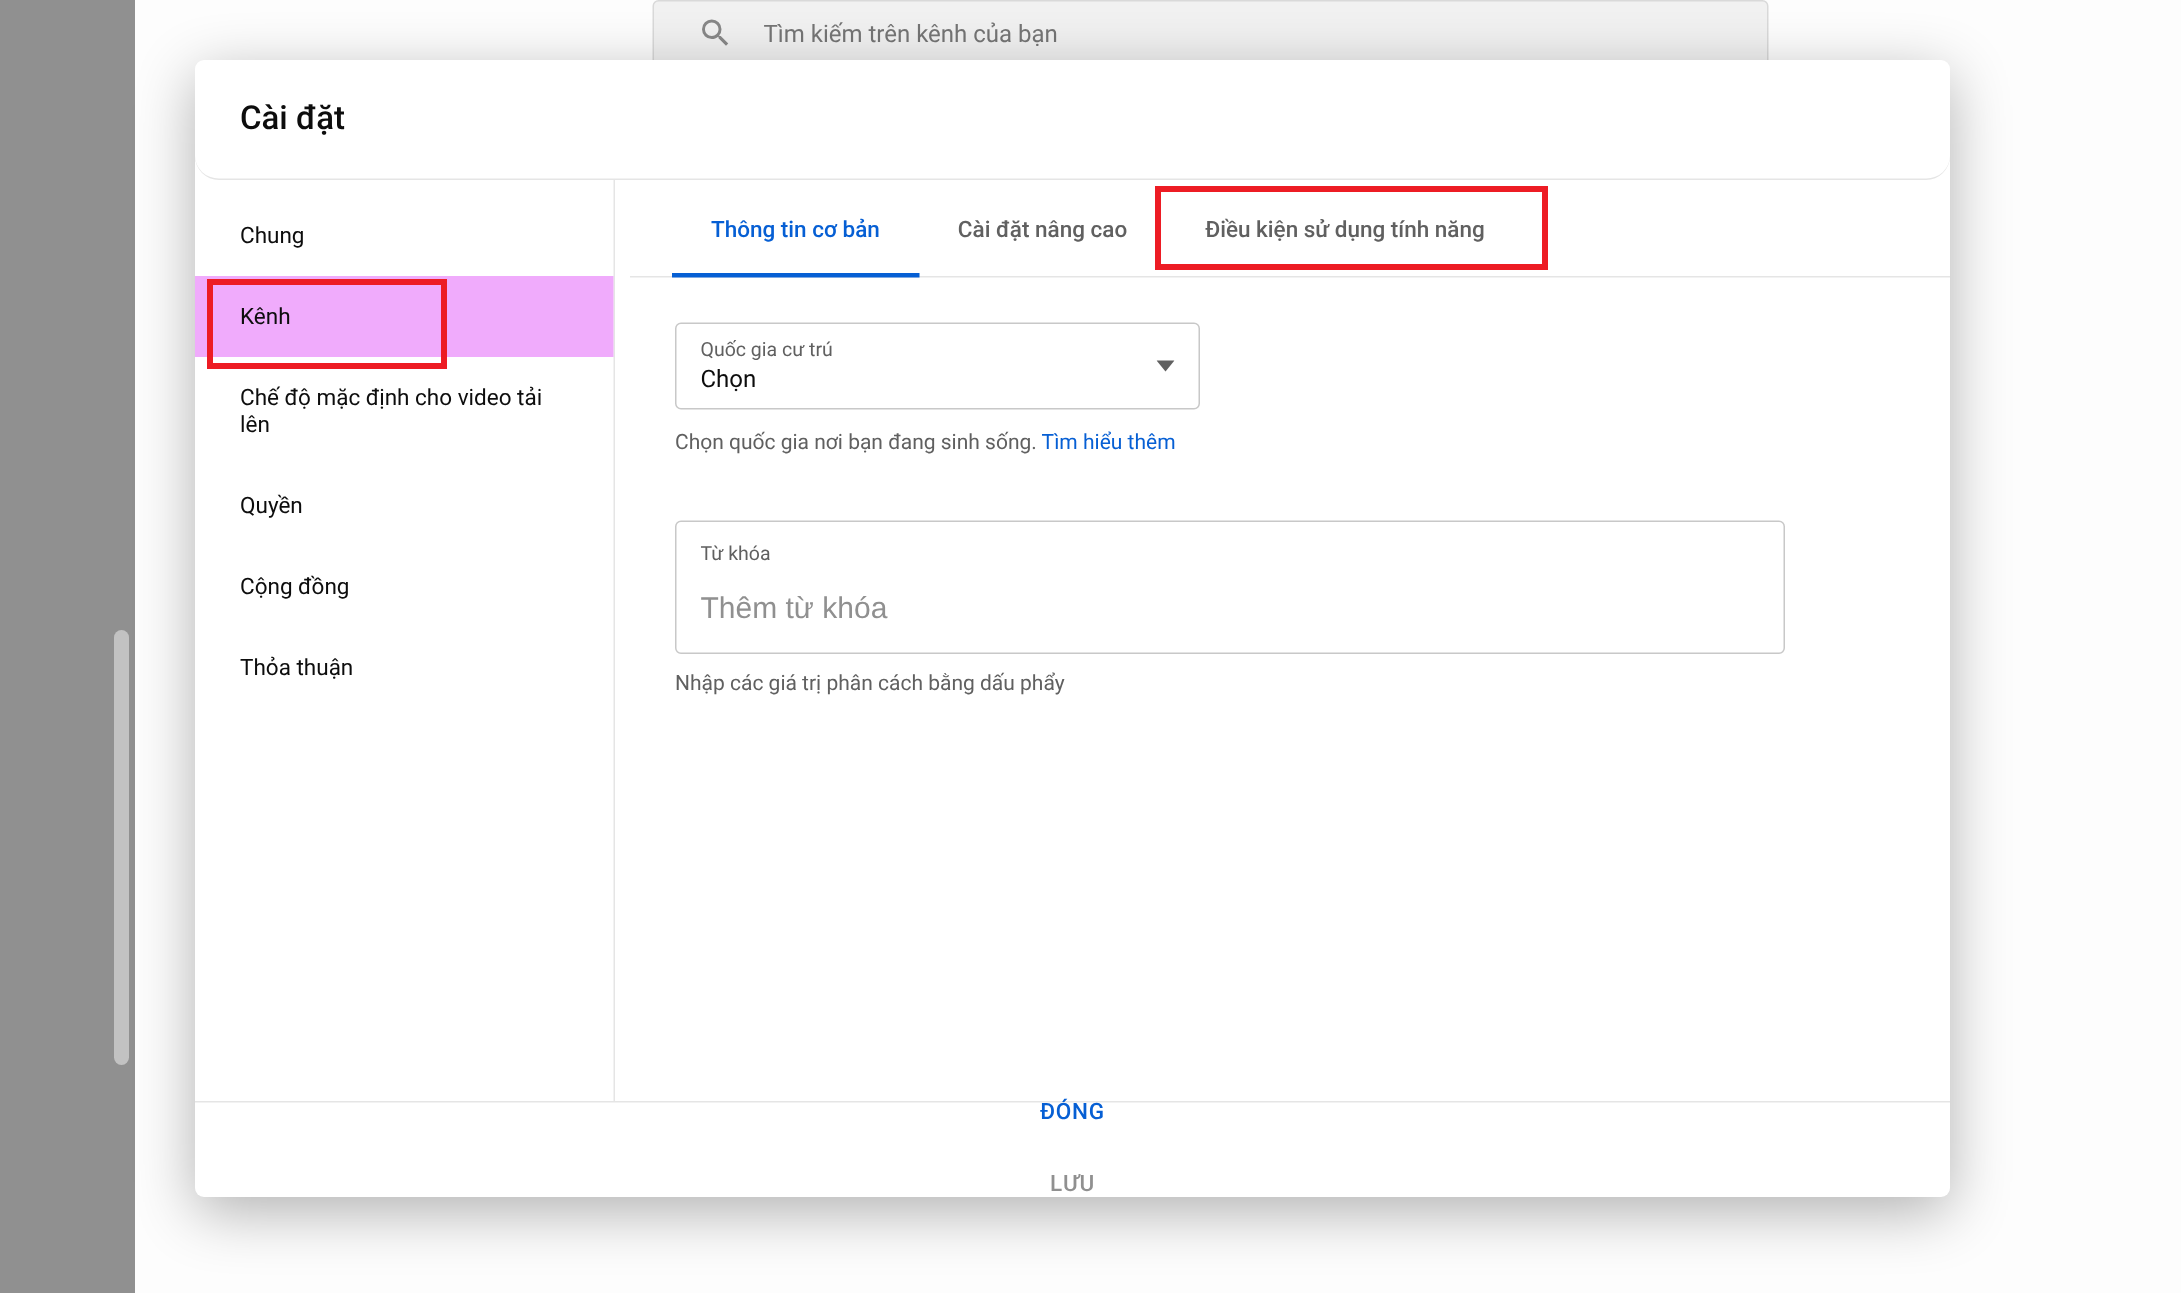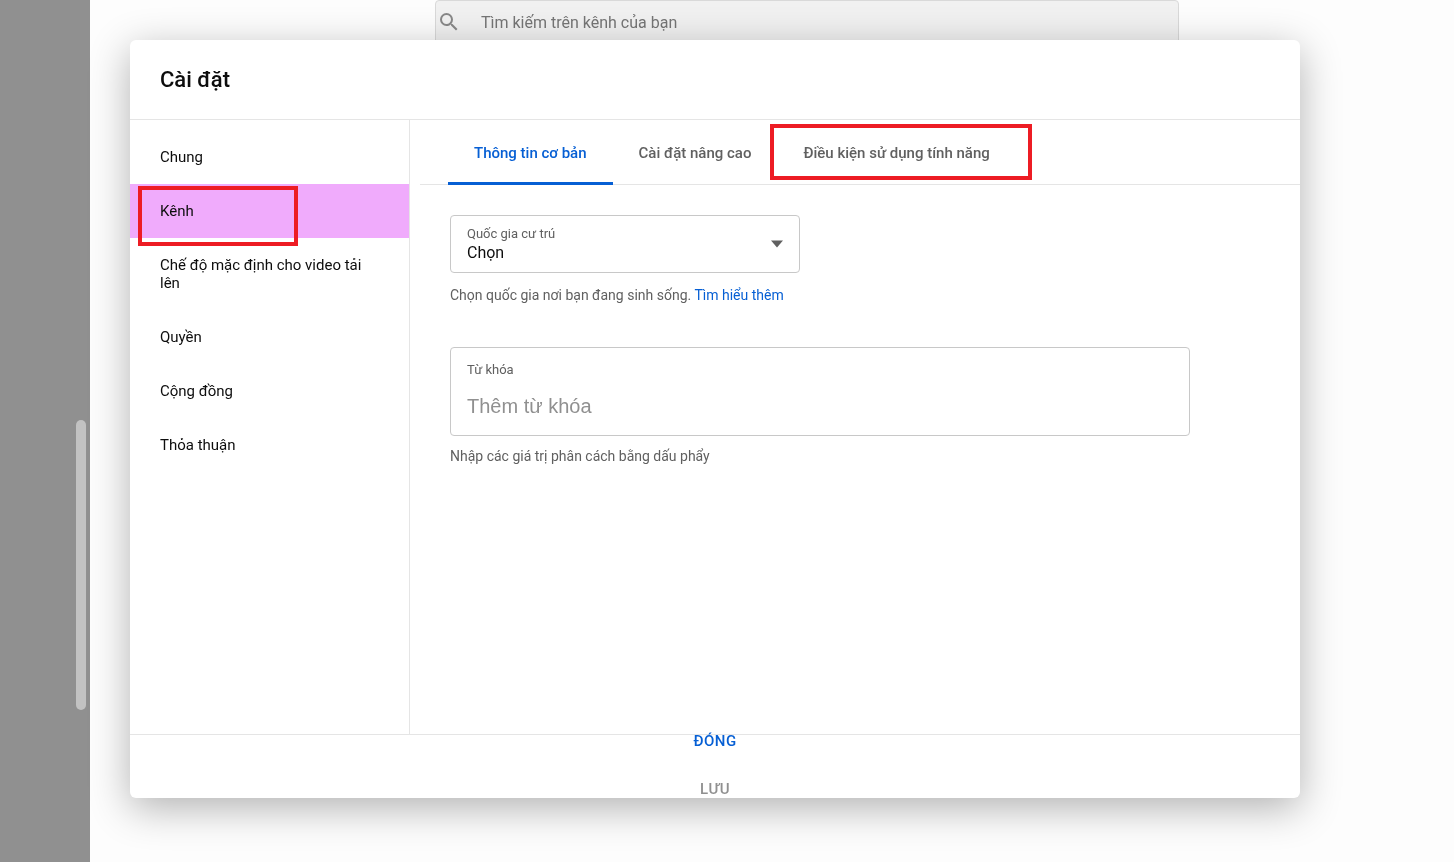--- a/index.html
+++ b/index.html
@@ -37,21 +37,21 @@
       position: absolute;
       left: 345px;
       top: 0;
       width: 744px;
       height: 44px;
       background: #f1f1f1;
       border: 1px solid #d9d9d9;
       border-radius: 4px;
       display: flex;
       align-items: center;
-      padding: 0 1px;
+      padding: 0 29px;
     }
     .searchbox svg {
       width: 24px;
       height: 24px;
       fill: #888;
       margin-right: 20px;
     }
     .searchbox span {
       color: #757575;
       font-size: 16px;
@@ -84,20 +84,21 @@
       box-shadow: 0 10px 40px rgba(0,0,0,0.3);
       display: flex;
       flex-direction: column;
     }
     .dialog-header {
       height: 80px;
       border-bottom: 1px solid #e5e5e5;
       display: flex;
       align-items: center;
       padding: 0 30px;
+      border-radius: 16px;
     }
     .dialog-header h1 {
       font-size: 22px;
       font-weight: 500;
       color: #0d0d0d;
     }
     .dialog-body {
       flex: 1;
       display: flex;
       min-height: 0;

